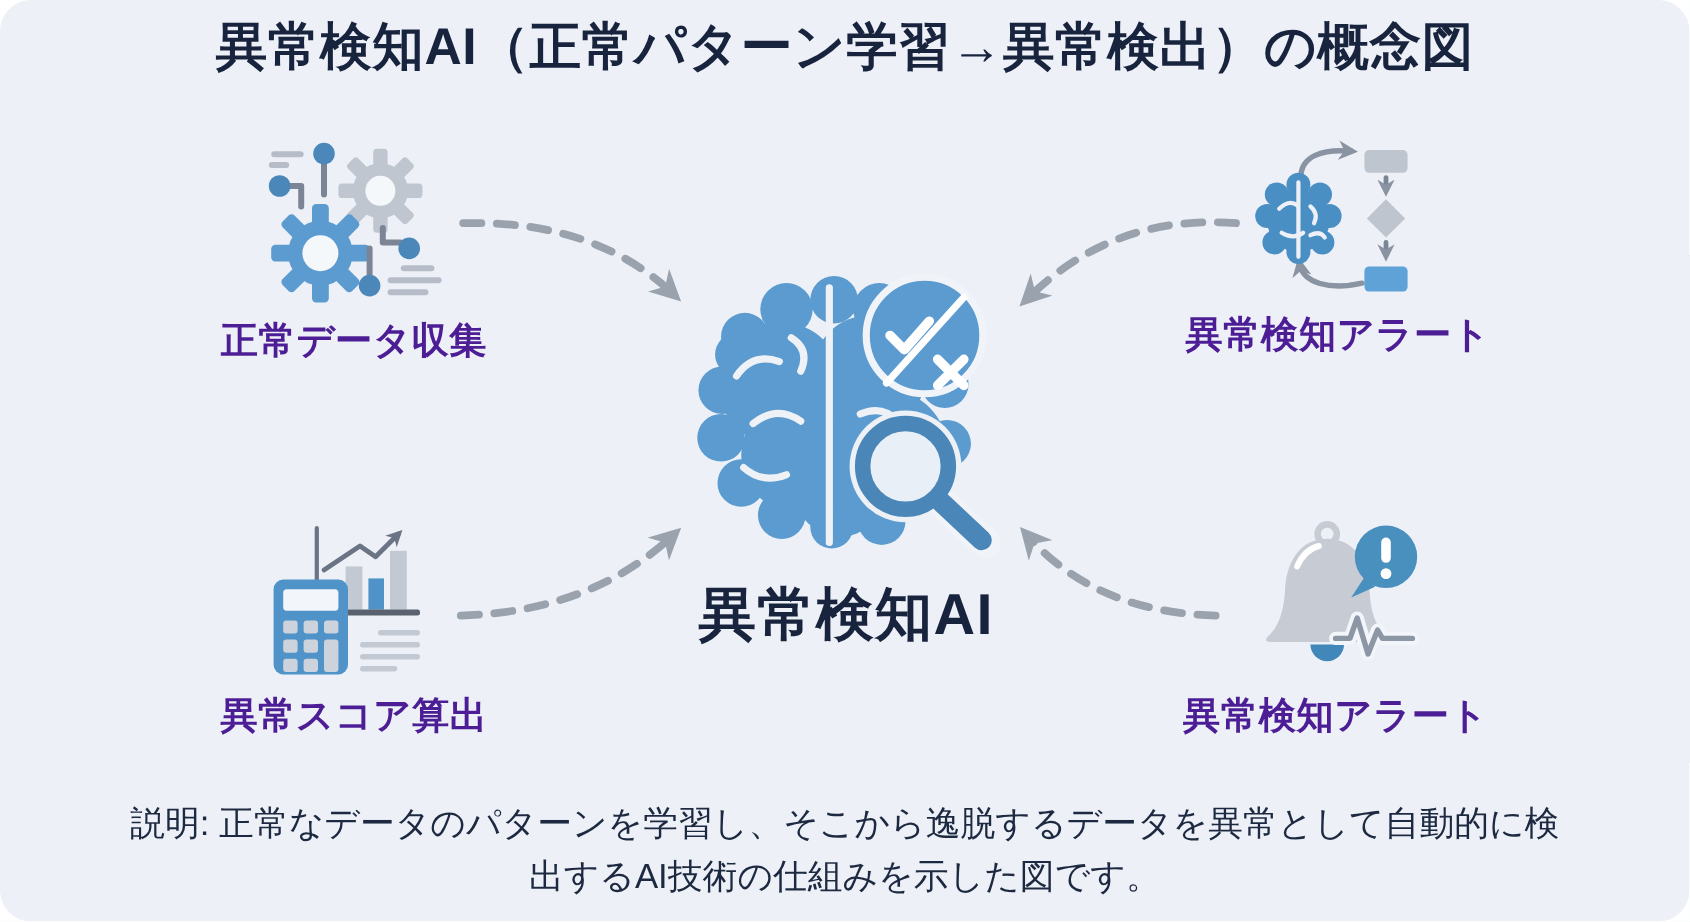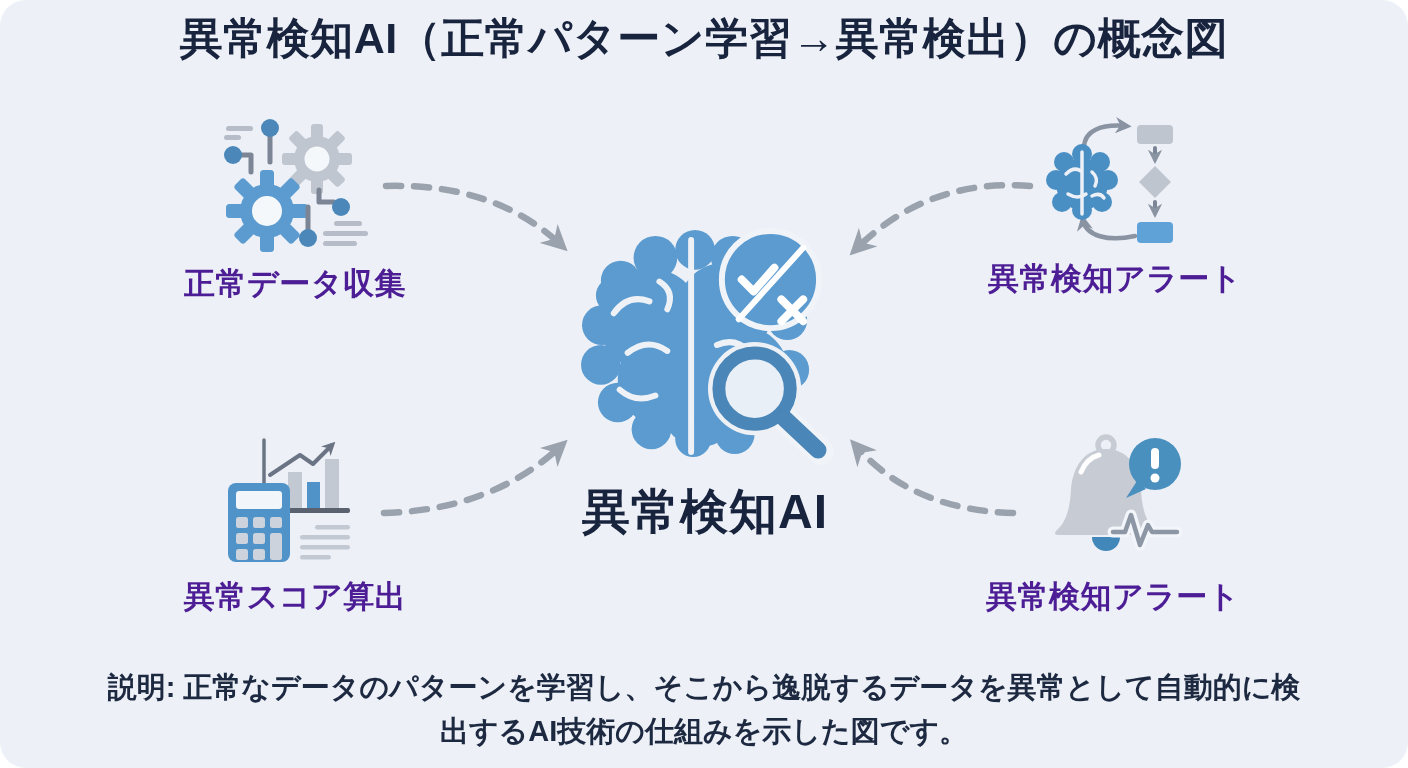--- a/index.html
+++ b/index.html
@@ -13,21 +13,21 @@
   .node-label{margin-top:6px;font-size:31px;font-weight:800;color:#4c1d95;letter-spacing:0.5px;}
   .node-tl{left:150px;top:112px;}
   .node-tr{left:970px;top:112px;}
   .node-bl{left:150px;top:425px;}
   .node-br{left:968px;top:425px;}
   .center-node{position:absolute;left:560px;top:226px;width:290px;text-align:center;}
   .center-node svg{display:block;margin:0 auto;}
   .center-label{margin-top:14px;font-size:48px;font-weight:800;color:#18233d;letter-spacing:1px;}
   .arrows{position:absolute;inset:0;pointer-events:none;}
   .desc{position:absolute;left:50%;transform:translateX(-50%);top:666px;width:1205px;
-        text-align:center;font-size:29px;font-weight:700;color:#1d2940;line-height:1.5;}
+        text-align:center;font-size:29px;font-weight:400;color:#1d2940;line-height:1.5;}
 </style>
 </head>
 <body>
 
 <div class="stage">
   <div class="card"></div>
 
   <svg class="arrows" width="1408" height="768" viewBox="0 0 1408 768">
     <defs>
       <marker id="ah-gray" viewBox="0 0 10 10" refX="6.5" refY="5" markerWidth="4" markerHeight="4" orient="auto">

